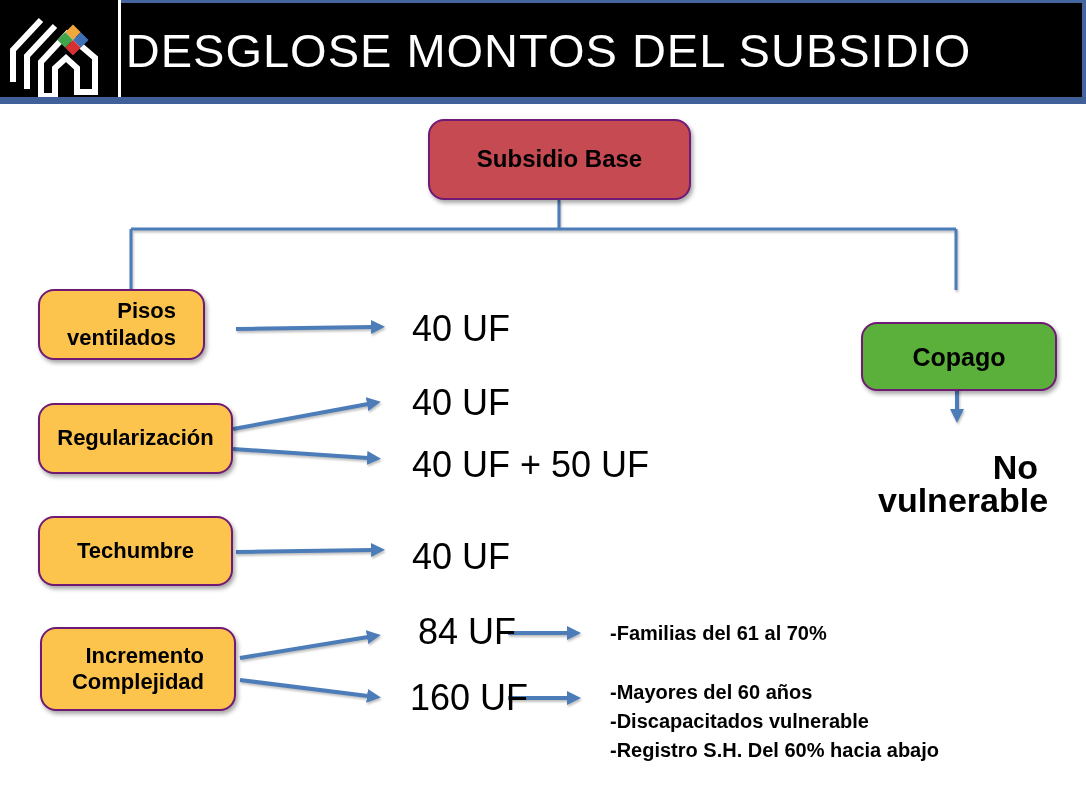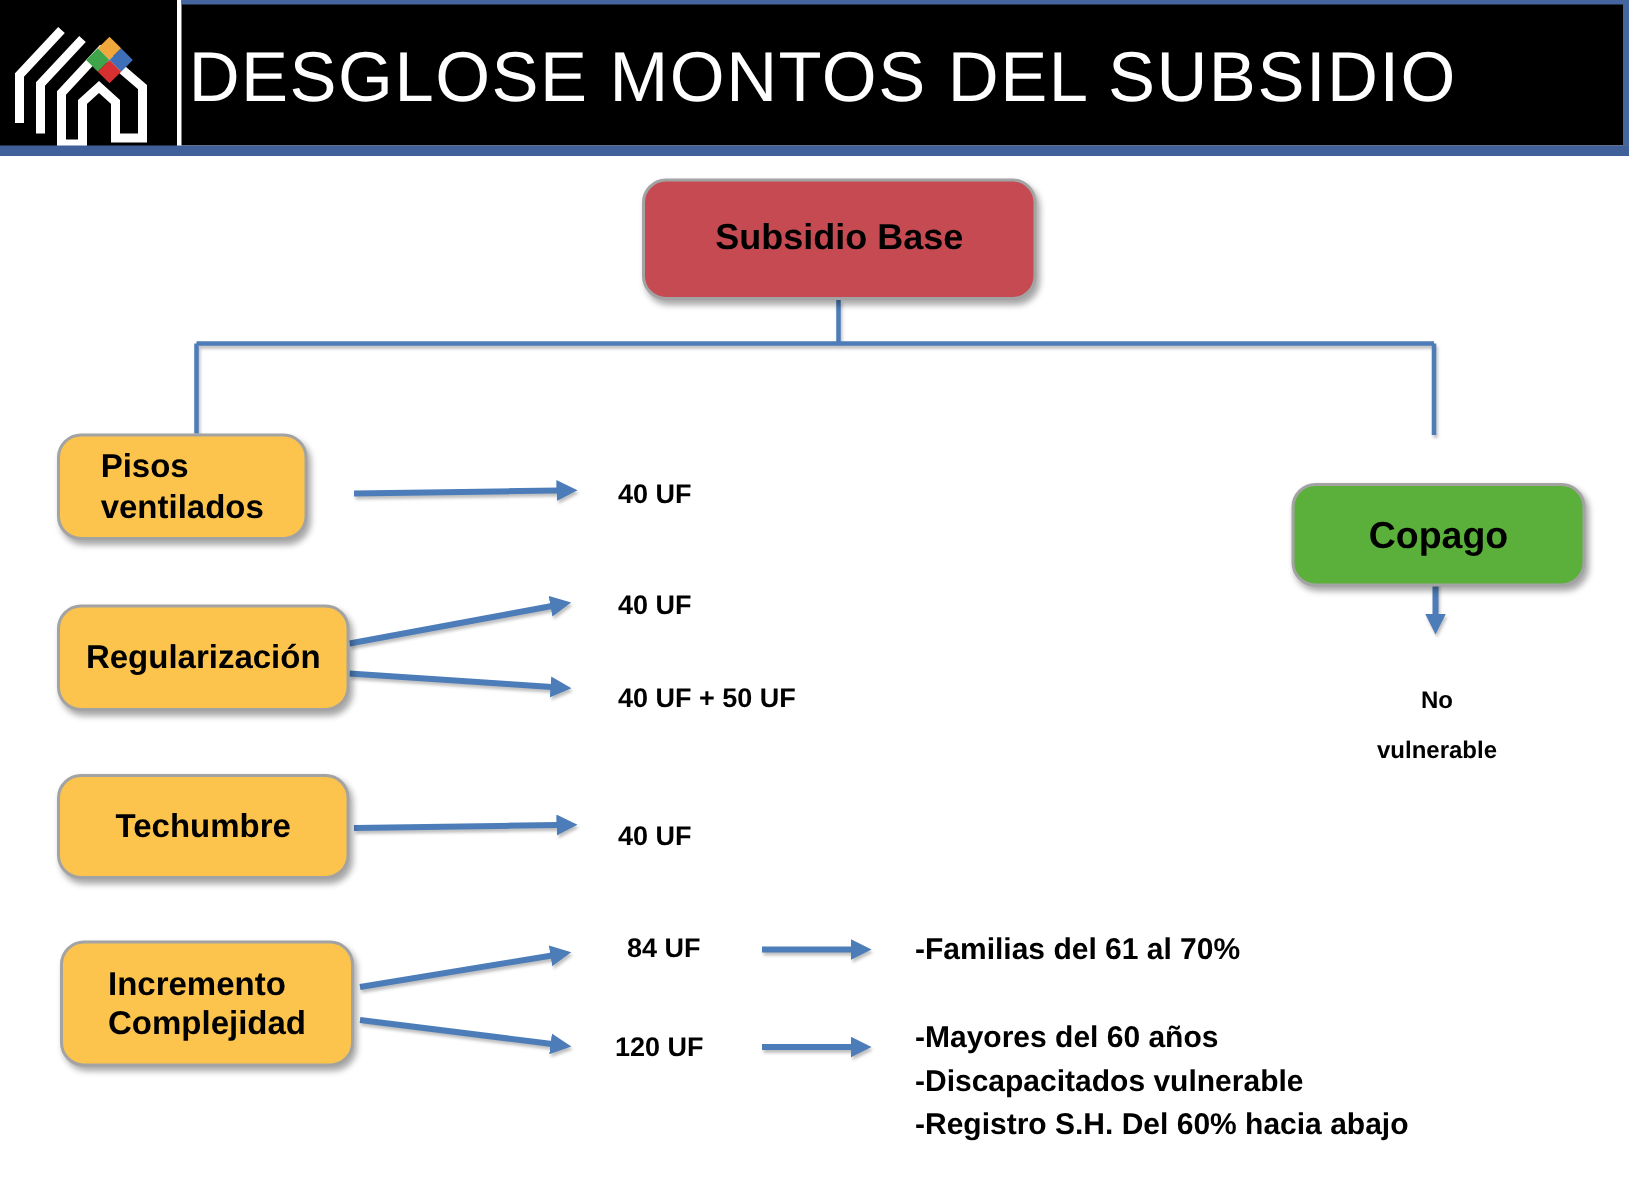--- a/index.html
+++ b/index.html
@@ -26,36 +26,36 @@
   .overlay {
     position:absolute; left:0; top:0; width:1086px; height:798px;
     filter:drop-shadow(1px 2px 1px rgba(0,0,0,0.25)); pointer-events:none;
   }
   .overlay .tree { stroke:#4C7DB9; stroke-width:3; fill:none; }
   .overlay .arrow { stroke:#4C7DB9; stroke-width:4; fill:none; }
 
   
   .node {
     position:absolute; box-sizing:border-box;
-    border:2px solid #a3a3a3; border-radius:16px;
-    display:flex; align-items:center; justify-content:center; text-align:left;
+    border:2px solid #701a75; border-radius:16px;
+    display:flex; align-items:center; justify-content:center; text-align:right;
     font-weight:bold; box-shadow:2px 3px 4px rgba(0,0,0,0.35);
   }
   .node-label { white-space:pre-line; line-height:1.2; }
   .yellow { background:#FCC44D; font-size:22px; }
   .red    { background:#C54A52; font-size:24px; }
   .green  { background:#5BAF3B; font-size:25px;margin-top:32px; }
 
   
-  .amount { position:absolute; font-weight:bold; font-size:18px; white-space:nowrap; line-height:28px; }
+  .amount { position:absolute; font-weight:normal; font-size:36px; white-space:nowrap; line-height:28px; }
   .criteria { position:absolute; font-weight:bold; font-size:20px; }
   .crit-line { line-height:29px; white-space:nowrap; }
   .result {
-    position:absolute; font-weight:bold; font-size:16px; line-height:33px;
-    text-align:center; white-space:pre-line;
+    position:absolute; font-weight:bold; font-size:34px; line-height:33px;
+    text-align:right; white-space:pre-line;
   }
 </style>
 </head>
 <body>
 
 <div class="slide">
 
   <div class="logo-box">
     <svg viewBox="0 0 118 103">
       <rect x="0" y="0" width="118" height="103" fill="#000"></rect>
@@ -121,21 +121,21 @@
 
   <div class="node green" style="left:861px;top:290px;width:196px;height:69px">
     <span class="node-label">Copago</span>
   </div>
 
   <div class="amount" style="left:412px;top:315px">40 UF</div>
   <div class="amount" style="left:412px;top:389px">40 UF</div>
   <div class="amount" style="left:412px;top:451px">40 UF + 50 UF</div>
   <div class="amount" style="left:412px;top:543px">40 UF</div>
   <div class="amount" style="left:418px;top:618px">84 UF</div>
-  <div class="amount" style="left:410px;top:684px">120 UF</div>
+  <div class="amount" style="left:410px;top:684px">160 UF</div>
 
   <div class="criteria" style="left:610px;top:619px">
     <div class="crit-line">-Familias del 61 al 70%</div>
   </div>
   <div class="criteria" style="left:610px;top:678px">
     <div class="crit-line">-Mayores del 60 años</div>
     <div class="crit-line">-Discapacitados vulnerable</div>
     <div class="crit-line">-Registro S.H. Del 60% hacia abajo</div>
   </div>
 

